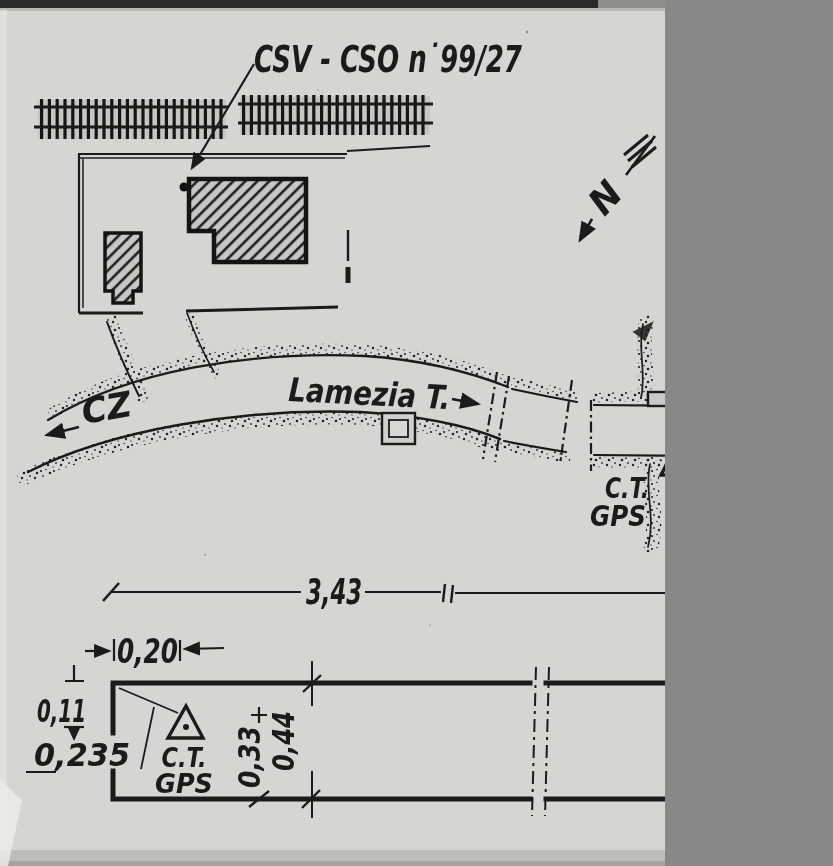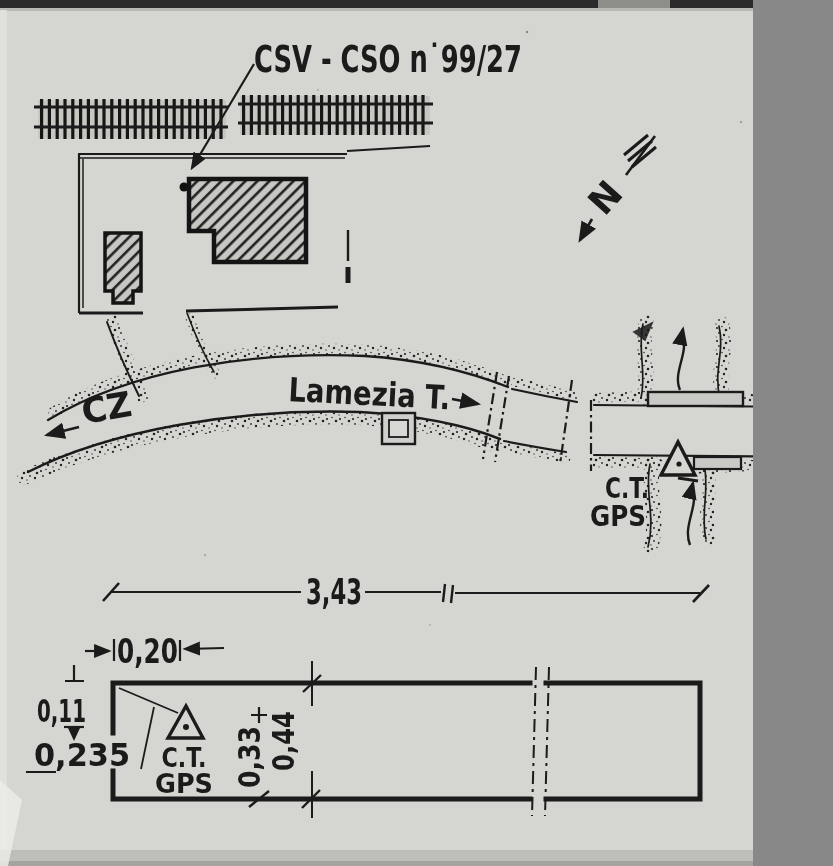--- a/index.html
+++ b/index.html
@@ -1,19 +1,20 @@
 <!DOCTYPE html>
 <html><head>
 <meta charset="utf-8">
 <style>
   html,body{margin:0;padding:0;background:#888;}
   .page{
-    position:relative;width:753px;height:866px;overflow:hidden;
+    position:relative;width:665px;height:866px;overflow:hidden;
     background:#d5d5d1;
     font-family:"DejaVu Sans","Liberation Sans",sans-serif;
+    font-style:italic;
   }
   svg{position:absolute;inset:0;display:block;}
   text{fill:#1b1b1b;font-weight:bold;}
   .ink{stroke:#1b1b1b;fill:none;}
 </style>
 </head>
 <body>
 
 <div class="page">
 <svg viewBox="0 0 833 866" width="833" height="866">

